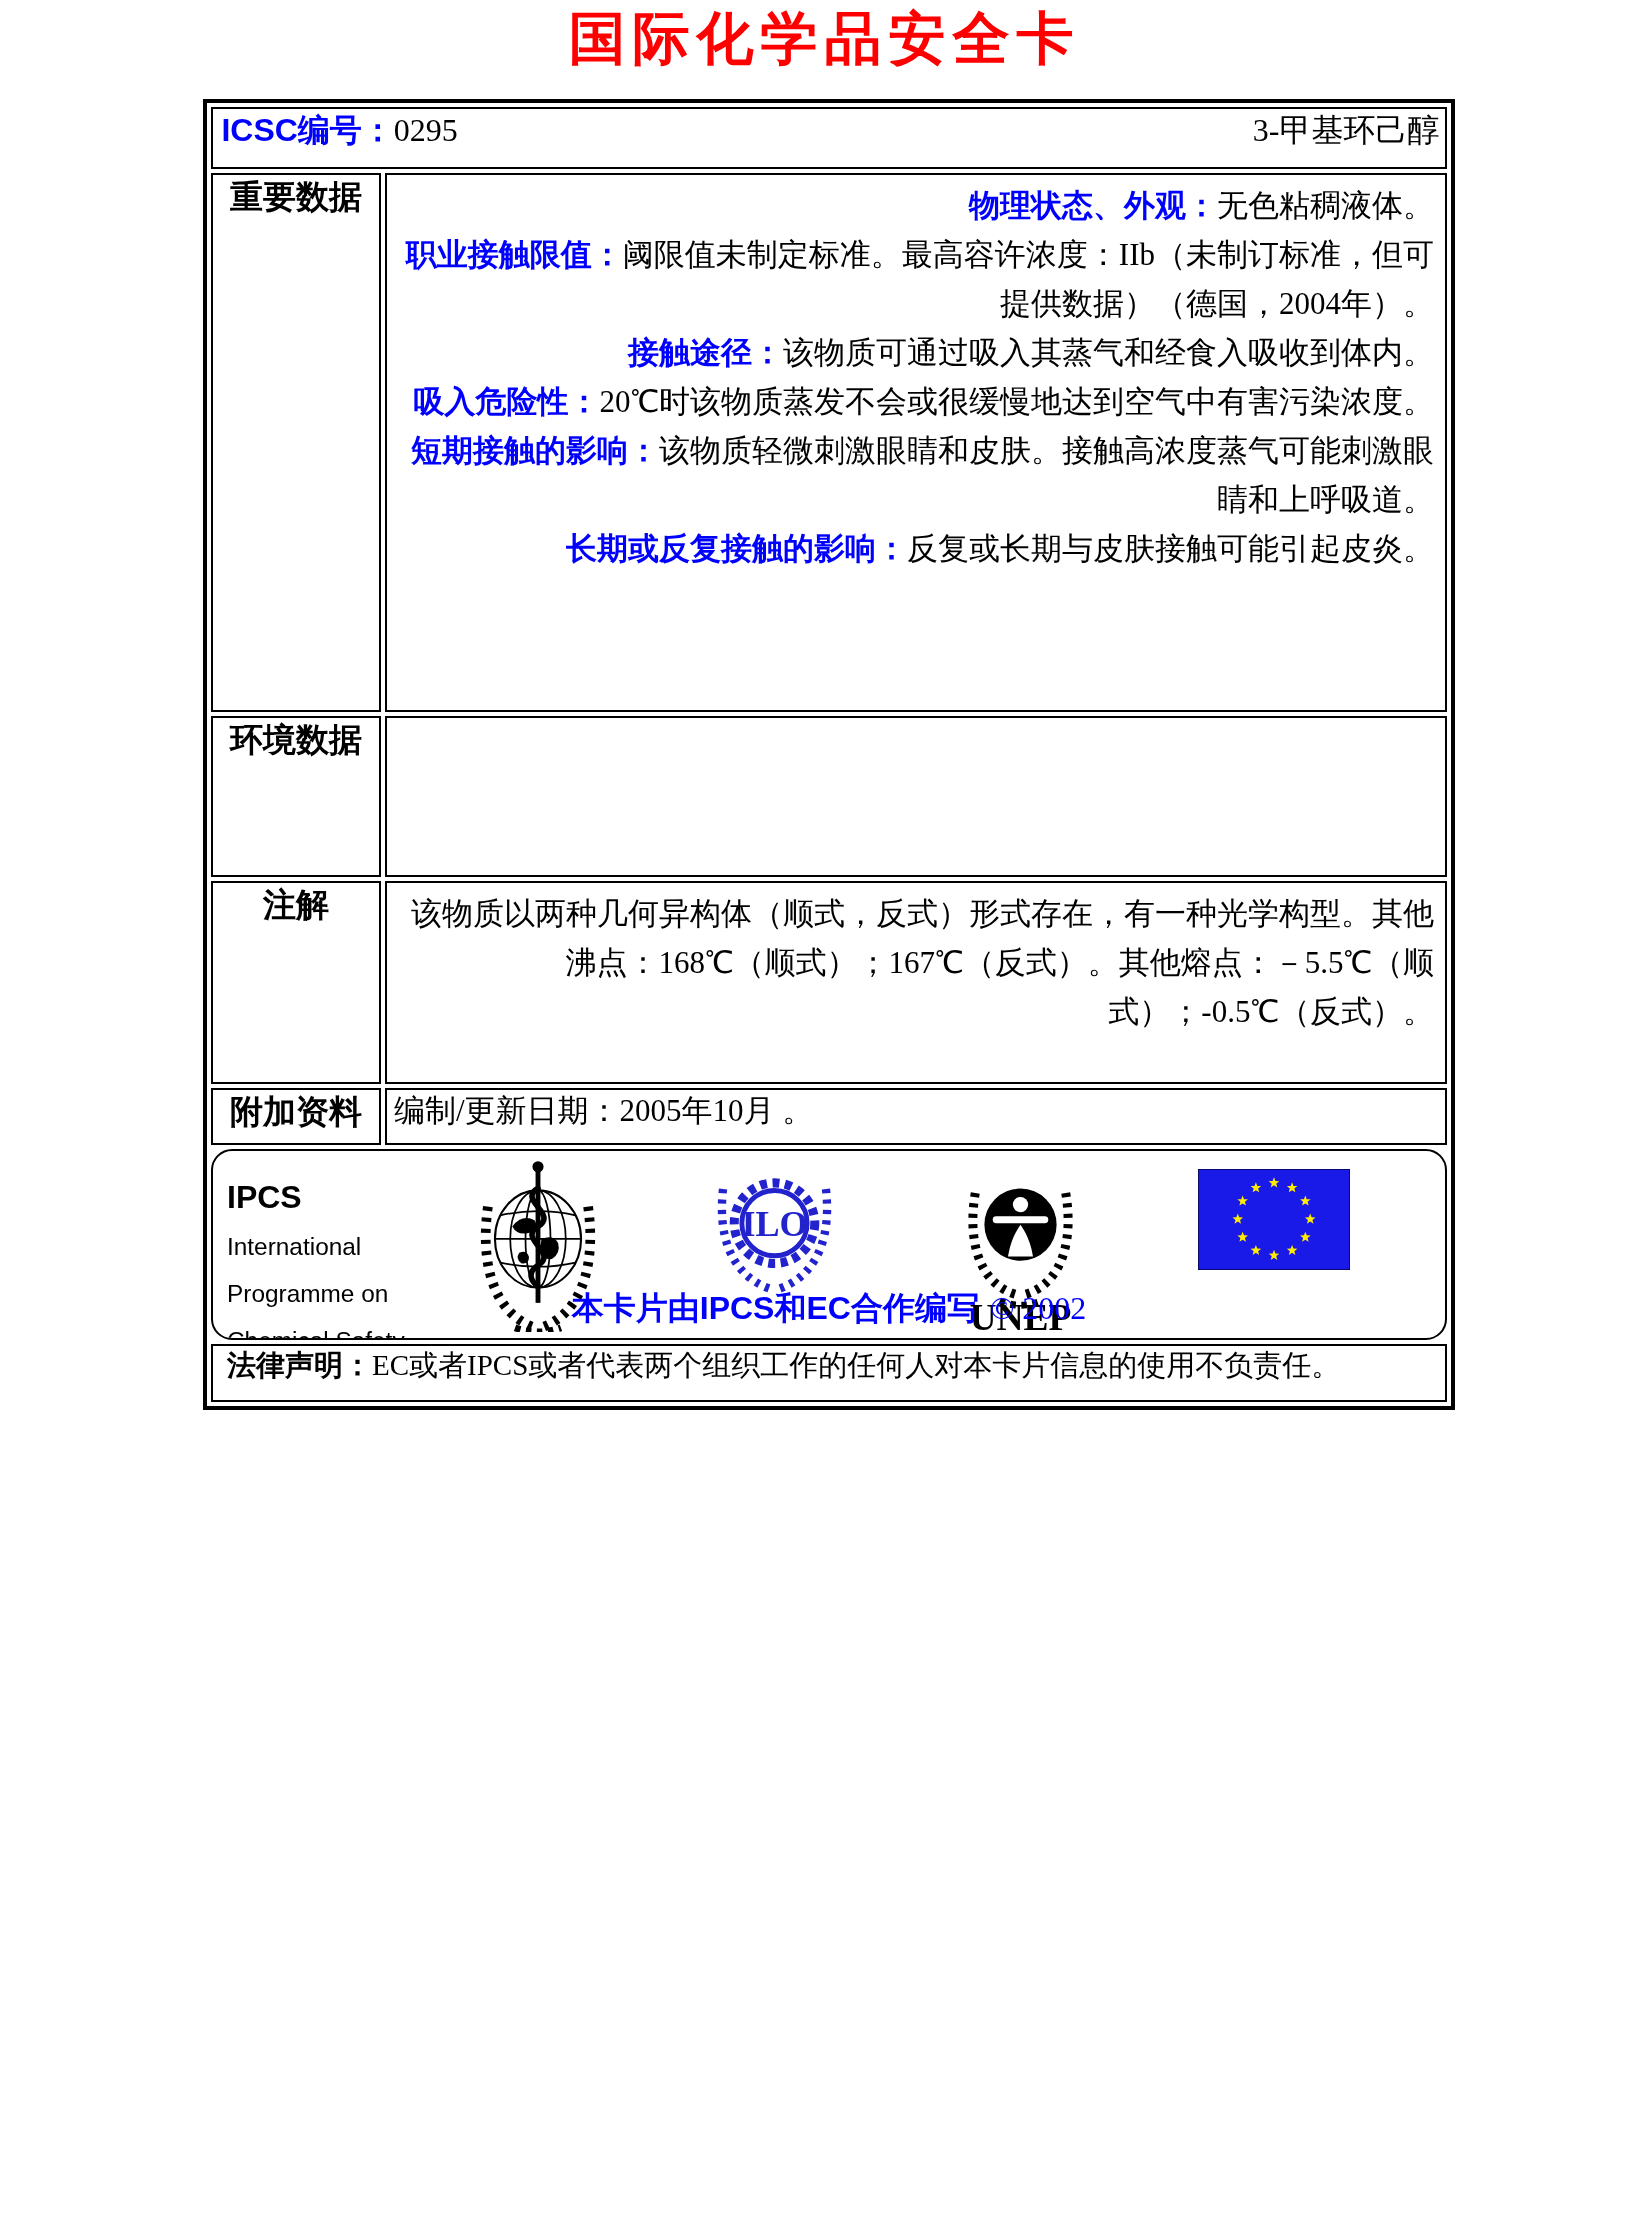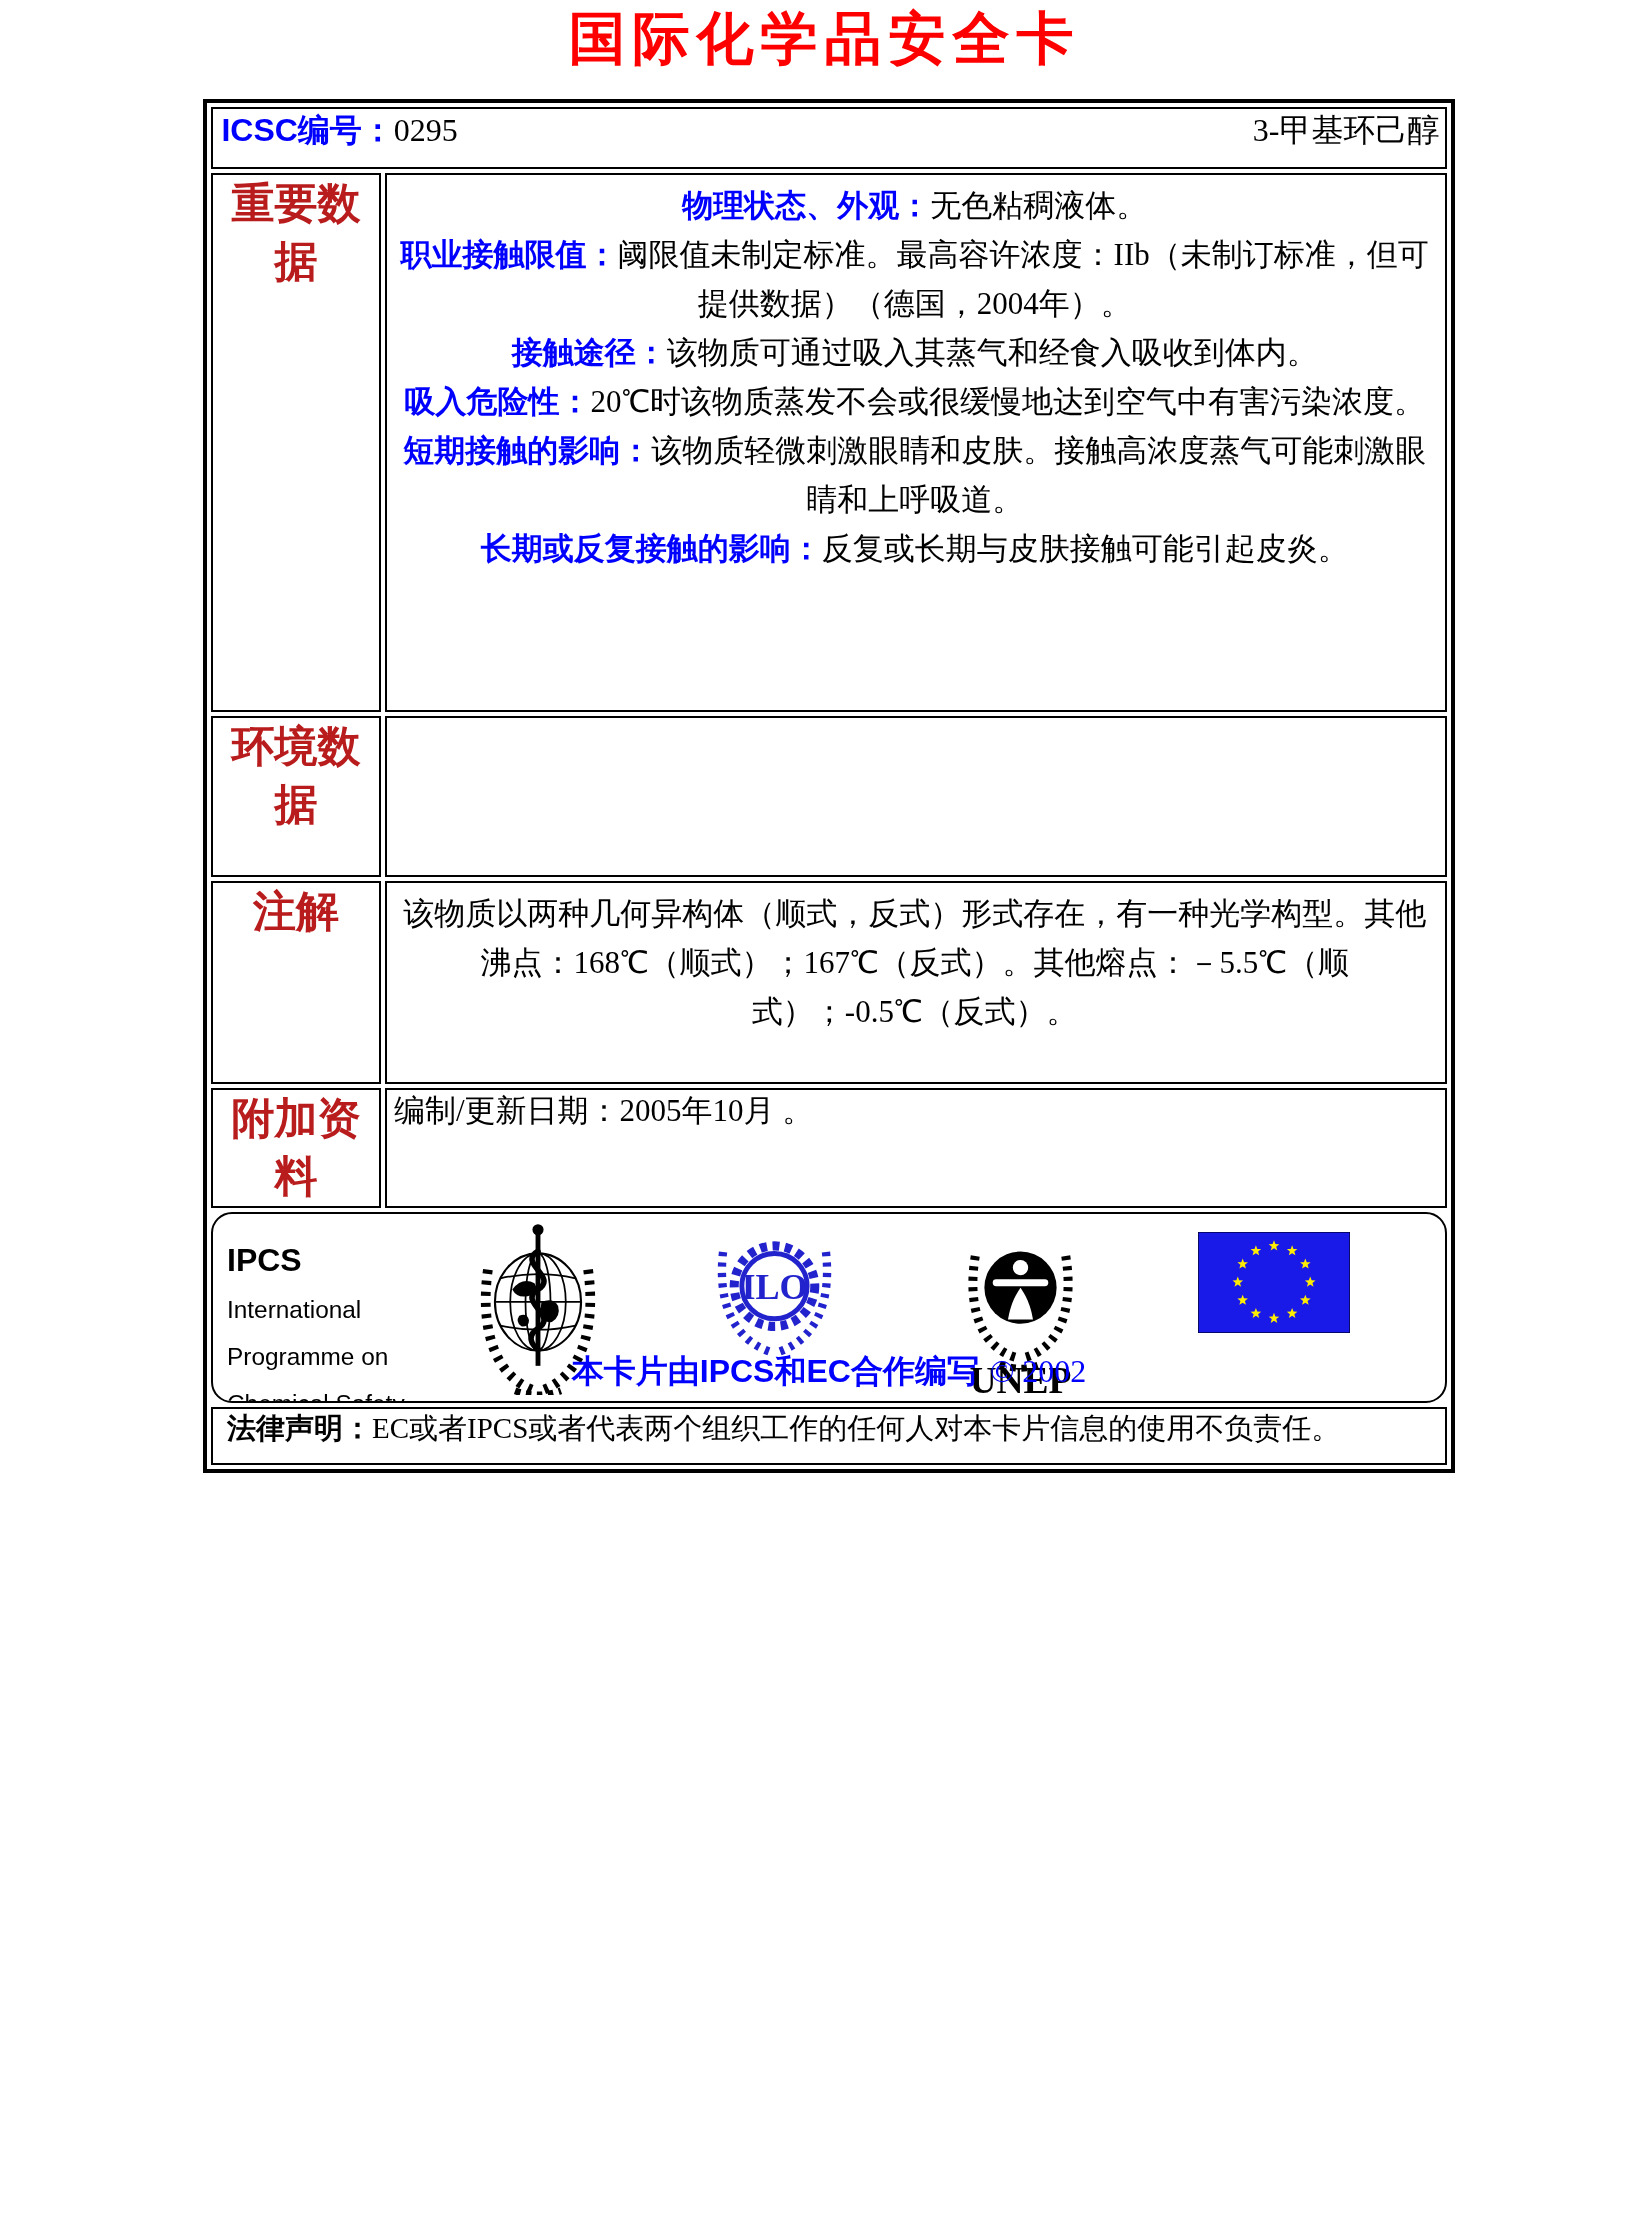--- a/index.html
+++ b/index.html
@@ -8,24 +8,24 @@
   .title{position:absolute;top:1px;left:0;width:100%;margin:0;text-align:center;
          font-size:57px;font-weight:bold;color:#FF0000;letter-spacing:7px;
          font-family:"Liberation Serif",serif;}
   table.card{position:absolute;left:203px;top:99px;width:1252px;background:#fff;
          border-collapse:separate;border-spacing:4.2px;border:4.2px solid #000;table-layout:fixed;}
   table.card td{border:2.1px solid #000;background:#fff;vertical-align:top;overflow:hidden;}
   
   td.hdr{height:58px;vertical-align:middle;font-size:32px;padding:0 5.6px 0 8.4px;}
   .hdr-flex{display:flex;justify-content:space-between;width:100%;}
   
-  td.lbl{vertical-align:middle;text-align:center;color:#b91c1c;font-weight:bold;
-         font-size:43px;font-family:"Liberation Sans",sans-serif;padding:0 13px;}
+  td.lbl{vertical-align:middle;text-align:center;color:#000000;font-weight:bold;
+         font-size:33px;font-family:"Liberation Sans",sans-serif;padding:0 13px;}
   
-  td.cnt{padding:5.6px 11px 0 8.4px;font-size:31px;line-height:49px;text-align:center;}
+  td.cnt{padding:5.6px 11px 0 8.4px;font-size:31px;line-height:49px;text-align:right;}
   .blab{color:#0000FF;font-weight:bold;font-family:"Liberation Sans",sans-serif;}
   .item{margin:0;}
   
   .h-imp{height:535px;} .h-phy{height:383px;} .h-env{height:157px;}
   .h-note{height:199px;} .h-add{height:53px;} .h-logo{height:187px;} .h-legal{height:54px;}
   td.add-cell{vertical-align:middle;font-size:31px;padding:0 7px;}
   td.legal-cell{vertical-align:middle;font-size:29px;padding:0 14px;}
   .legal-lab{font-family:"Liberation Sans",sans-serif;font-weight:bold;}
   
   td.logos-cell{position:relative;padding:0;border-radius:21px;}

